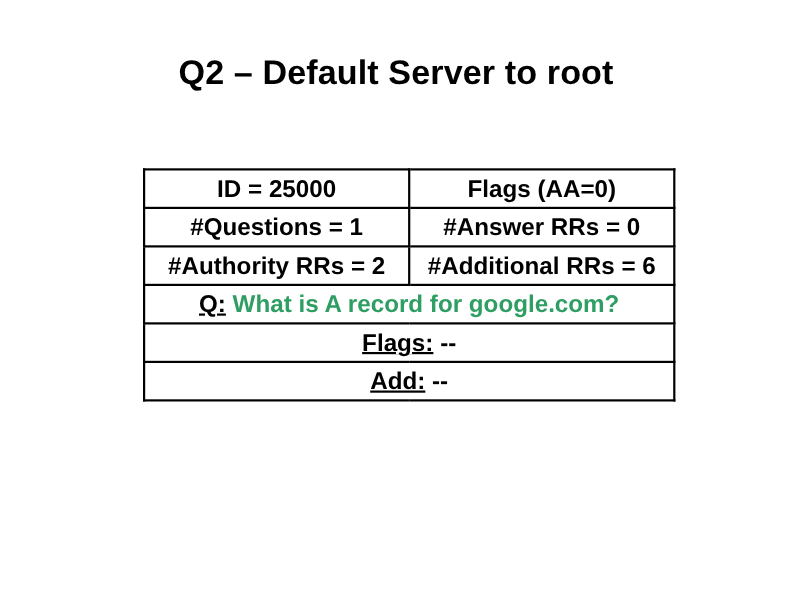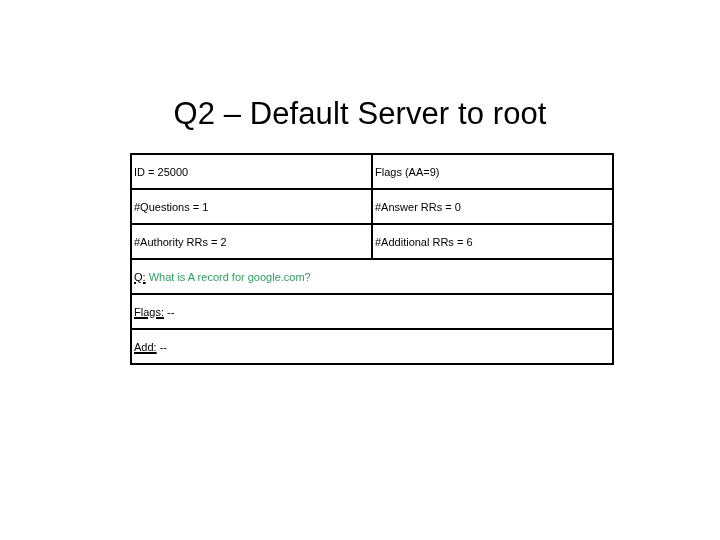--- a/index.html
+++ b/index.html
@@ -22,46 +22,45 @@
     background: #ffffff;
   }
 
   .slide-title {
     position: absolute;
     left: 0;
     top: 44px;
     width: 720px;
     text-align: center;
     font-size: 31px;
-    font-weight: 400;
+    font-weight: 700;
     line-height: 44px;
     letter-spacing: 0.1px;
     color: #000000;
     white-space: nowrap;
-    margin-top: 48px;
   }
 
   .dns-table {
     position: absolute;
     left: 130px;
     top: 153px;
     width: 482px;
     border-collapse: collapse;
     table-layout: fixed;
   }
 
   .dns-table td {
     border: 2px solid #000000;
-    text-align: left;
+    text-align: center;
     vertical-align: middle;
     height: 31px;
     padding: 1px 2px;
-    font-size: 11px;
+    font-size: 22px;
     line-height: 22px;
-    font-weight: 400;
+    font-weight: 700;
     color: #000000;
     white-space: nowrap;
   }
 
   .col-left  { width: 241px; }
   .col-right { width: 241px; }
 
   .label-underline {
     text-decoration: underline;
     text-decoration-thickness: 2px;
@@ -87,21 +86,21 @@
 
   <table class="dns-table">
     <colgroup>
       <col class="col-left">
       <col class="col-right">
     </colgroup>
     <tbody>
 
       <tr>
         <td>ID = 25000</td>
-        <td>Flags (AA=9)</td>
+        <td>Flags (AA=0)</td>
       </tr>
 
       <tr>
         <td>#Questions = 1</td>
         <td>#Answer RRs = 0</td>
       </tr>
 
       <tr>
         <td>#Authority RRs = 2</td>
         <td>#Additional RRs = 6</td>

